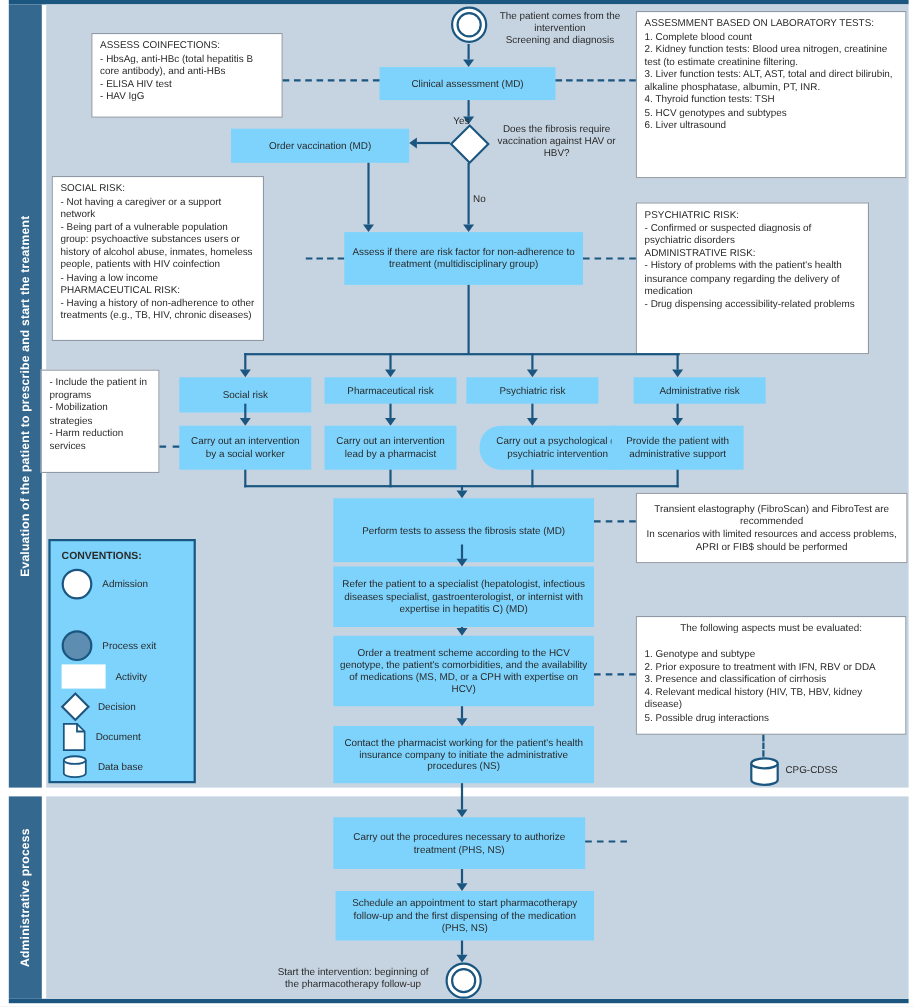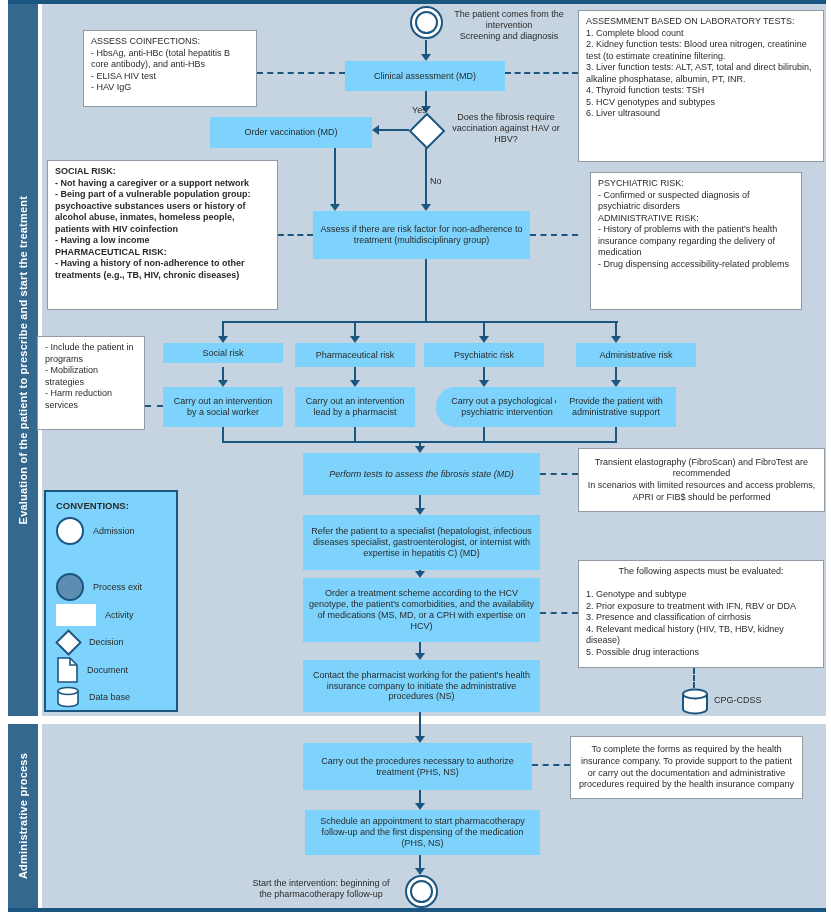--- a/index.html
+++ b/index.html
@@ -86,49 +86,49 @@
 
   <div class="abs hline" style="left:379px;top:129px;width:30px;"></div>
   <div class="abs ah-l" style="left:372px;top:125px;"></div>
   <div class="abs box" style="left:210px;top:117px;width:162px;height:31px;">Order vaccination (MD)</div>
 
   <div class="abs vline" style="left:425px;top:148px;height:56px;"></div>
   <div class="abs ah-d" style="left:421px;top:204px;"></div>
   <div class="abs vline" style="left:334px;top:148px;height:56px;"></div>
   <div class="abs ah-d" style="left:330px;top:204px;"></div>
 
-  <div class="abs note" style="left:47px;top:160px;width:231px;height:150px;font-weight:bold;">SOCIAL RISK:
+  <div class="abs note" style="left:47px;top:160px;width:193px;height:150px;">SOCIAL RISK:
 - Not having a caregiver or a support network
 - Being part of a vulnerable population group: psychoactive substances users or history of alcohol abuse, inmates, homeless people, patients with HIV coinfection
 - Having a low income
 PHARMACEUTICAL RISK:
 - Having a history of non-adherence to other treatments (e.g., TB, HIV, chronic diseases)</div>
   <div class="abs dashh" style="left:278px;top:234px;width:35px;"></div>
 
   <div class="abs box" style="left:313px;top:211px;width:217px;height:48px;">Assess if there are risk factor for non-adherence to treatment (multidisciplinary group)</div>
 
-  <div class="abs note" style="left:578px;top:172px;width:212px;height:138px;margin-left:12px;">PSYCHIATRIC RISK:
+  <div class="abs note" style="left:578px;top:184px;width:212px;height:138px;">PSYCHIATRIC RISK:
 - Confirmed or suspected diagnosis of psychiatric disorders
 ADMINISTRATIVE RISK:
 - History of problems with the patient's health insurance company regarding the delivery of medication
 - Drug dispensing accessibility-related problems</div>
   <div class="abs dashh" style="left:530px;top:234px;width:48px;"></div>
 
   <div class="abs vline" style="left:425px;top:259px;height:63px;"></div>
   <div class="abs hline" style="left:222px;top:321px;width:396px;"></div>
   <div class="abs vline" style="left:222px;top:321px;height:15px;"></div>
   <div class="abs ah-d" style="left:218px;top:336px;"></div>
   <div class="abs vline" style="left:354px;top:321px;height:15px;"></div>
   <div class="abs ah-d" style="left:350px;top:336px;"></div>
   <div class="abs vline" style="left:483px;top:321px;height:15px;"></div>
   <div class="abs ah-d" style="left:479px;top:336px;"></div>
   <div class="abs vline" style="left:615px;top:321px;height:15px;"></div>
   <div class="abs ah-d" style="left:611px;top:336px;"></div>
 
-  <div class="abs box" style="left:163px;top:343px;width:120px;height:20px;">Social risk</div>
+  <div class="abs box" style="left:163px;top:343px;width:120px;height:32px;">Social risk</div>
   <div class="abs box" style="left:295px;top:343px;width:120px;height:24px;">Pharmaceutical risk</div>
   <div class="abs box" style="left:424px;top:343px;width:120px;height:24px;">Psychiatric risk</div>
   <div class="abs box" style="left:576px;top:343px;width:120px;height:24px;">Administrative risk</div>
 
   <div class="abs vline" style="left:222px;top:367px;height:13px;"></div>
   <div class="abs ah-d" style="left:218px;top:380px;"></div>
   <div class="abs vline" style="left:354px;top:367px;height:13px;"></div>
   <div class="abs ah-d" style="left:350px;top:380px;"></div>
   <div class="abs vline" style="left:483px;top:367px;height:13px;"></div>
   <div class="abs ah-d" style="left:479px;top:380px;"></div>
@@ -146,21 +146,21 @@
   <div class="abs dashh" style="left:145px;top:405px;width:18px;"></div>
 
   <div class="abs vline" style="left:222px;top:427px;height:16px;"></div>
   <div class="abs vline" style="left:354px;top:427px;height:16px;"></div>
   <div class="abs vline" style="left:483px;top:427px;height:16px;"></div>
   <div class="abs vline" style="left:615px;top:427px;height:16px;"></div>
   <div class="abs hline" style="left:222px;top:441px;width:395px;"></div>
   <div class="abs vline" style="left:419px;top:441px;height:5px;"></div>
   <div class="abs ah-d" style="left:415px;top:446px;"></div>
 
-  <div class="abs box" style="left:303px;top:453px;width:237px;height:42px;font-style:italic;">Perform tests to assess the fibrosis state (MD)</div>
+  <div class="abs box" style="left:303px;top:453px;width:237px;height:58px;">Perform tests to assess the fibrosis state (MD)</div>
   <div class="abs note notec" style="left:578px;top:448px;width:247px;height:64px;">Transient elastography (FibroScan) and FibroTest are recommended
 In scenarios with limited resources and access problems, APRI or FIB$ should be performed</div>
   <div class="abs dashh" style="left:540px;top:473px;width:38px;"></div>
 
   <div class="abs vline" style="left:419px;top:495px;height:13px;"></div>
   <div class="abs ah-d" style="left:415px;top:508px;"></div>
   <div class="abs box" style="left:303px;top:515px;width:237px;height:55px;">Refer the patient to a specialist (hepatologist, infectious diseases specialist, gastroenterologist, or internist with expertise in hepatitis C) (MD)</div>
 
   <div class="abs vline" style="left:419px;top:570px;height:2px;"></div>
   <div class="abs ah-d" style="left:415px;top:571px;"></div>
@@ -181,21 +181,20 @@
   <div class="abs lbl" style="left:714px;top:695px;">CPG-CDSS</div>
 
   <div class="abs vline" style="left:419px;top:642px;height:11px;"></div>
   <div class="abs ah-d" style="left:415px;top:653px;"></div>
   <div class="abs box" style="left:303px;top:660px;width:237px;height:52px;">Contact the pharmacist working for the patient's health insurance company to initiate the administrative procedures (NS)</div>
 
   <div class="abs vline" style="left:419px;top:712px;height:24px;"></div>
   <div class="abs ah-d" style="left:415px;top:736px;"></div>
   <div class="abs box" style="left:303px;top:743px;width:229px;height:47px;">Carry out the procedures necessary to authorize treatment (PHS, NS)</div>
 
-  <div class="abs note notec" style="left:570px;top:736px;width:233px;height:63px;text-align:center;">To complete the forms as required by the health insurance company. To provide support to the patient or carry out the documentation and administrative procedures required by the health insurance company</div>
   <div class="abs dashh" style="left:532px;top:764px;width:38px;"></div>
 
   <div class="abs vline" style="left:419px;top:790px;height:13px;"></div>
   <div class="abs ah-d" style="left:415px;top:803px;"></div>
   <div class="abs box" style="left:305px;top:810px;width:235px;height:45px;">Schedule an appointment to start pharmacotherapy follow-up and the first dispensing of the medication (PHS, NS)</div>
 
   <div class="abs vline" style="left:419px;top:855px;height:13px;"></div>
   <div class="abs ah-d" style="left:415px;top:868px;"></div>
   <div class="abs circ" style="left:405px;top:875px;width:33px;height:33px;">
       <div class="in"></div>

